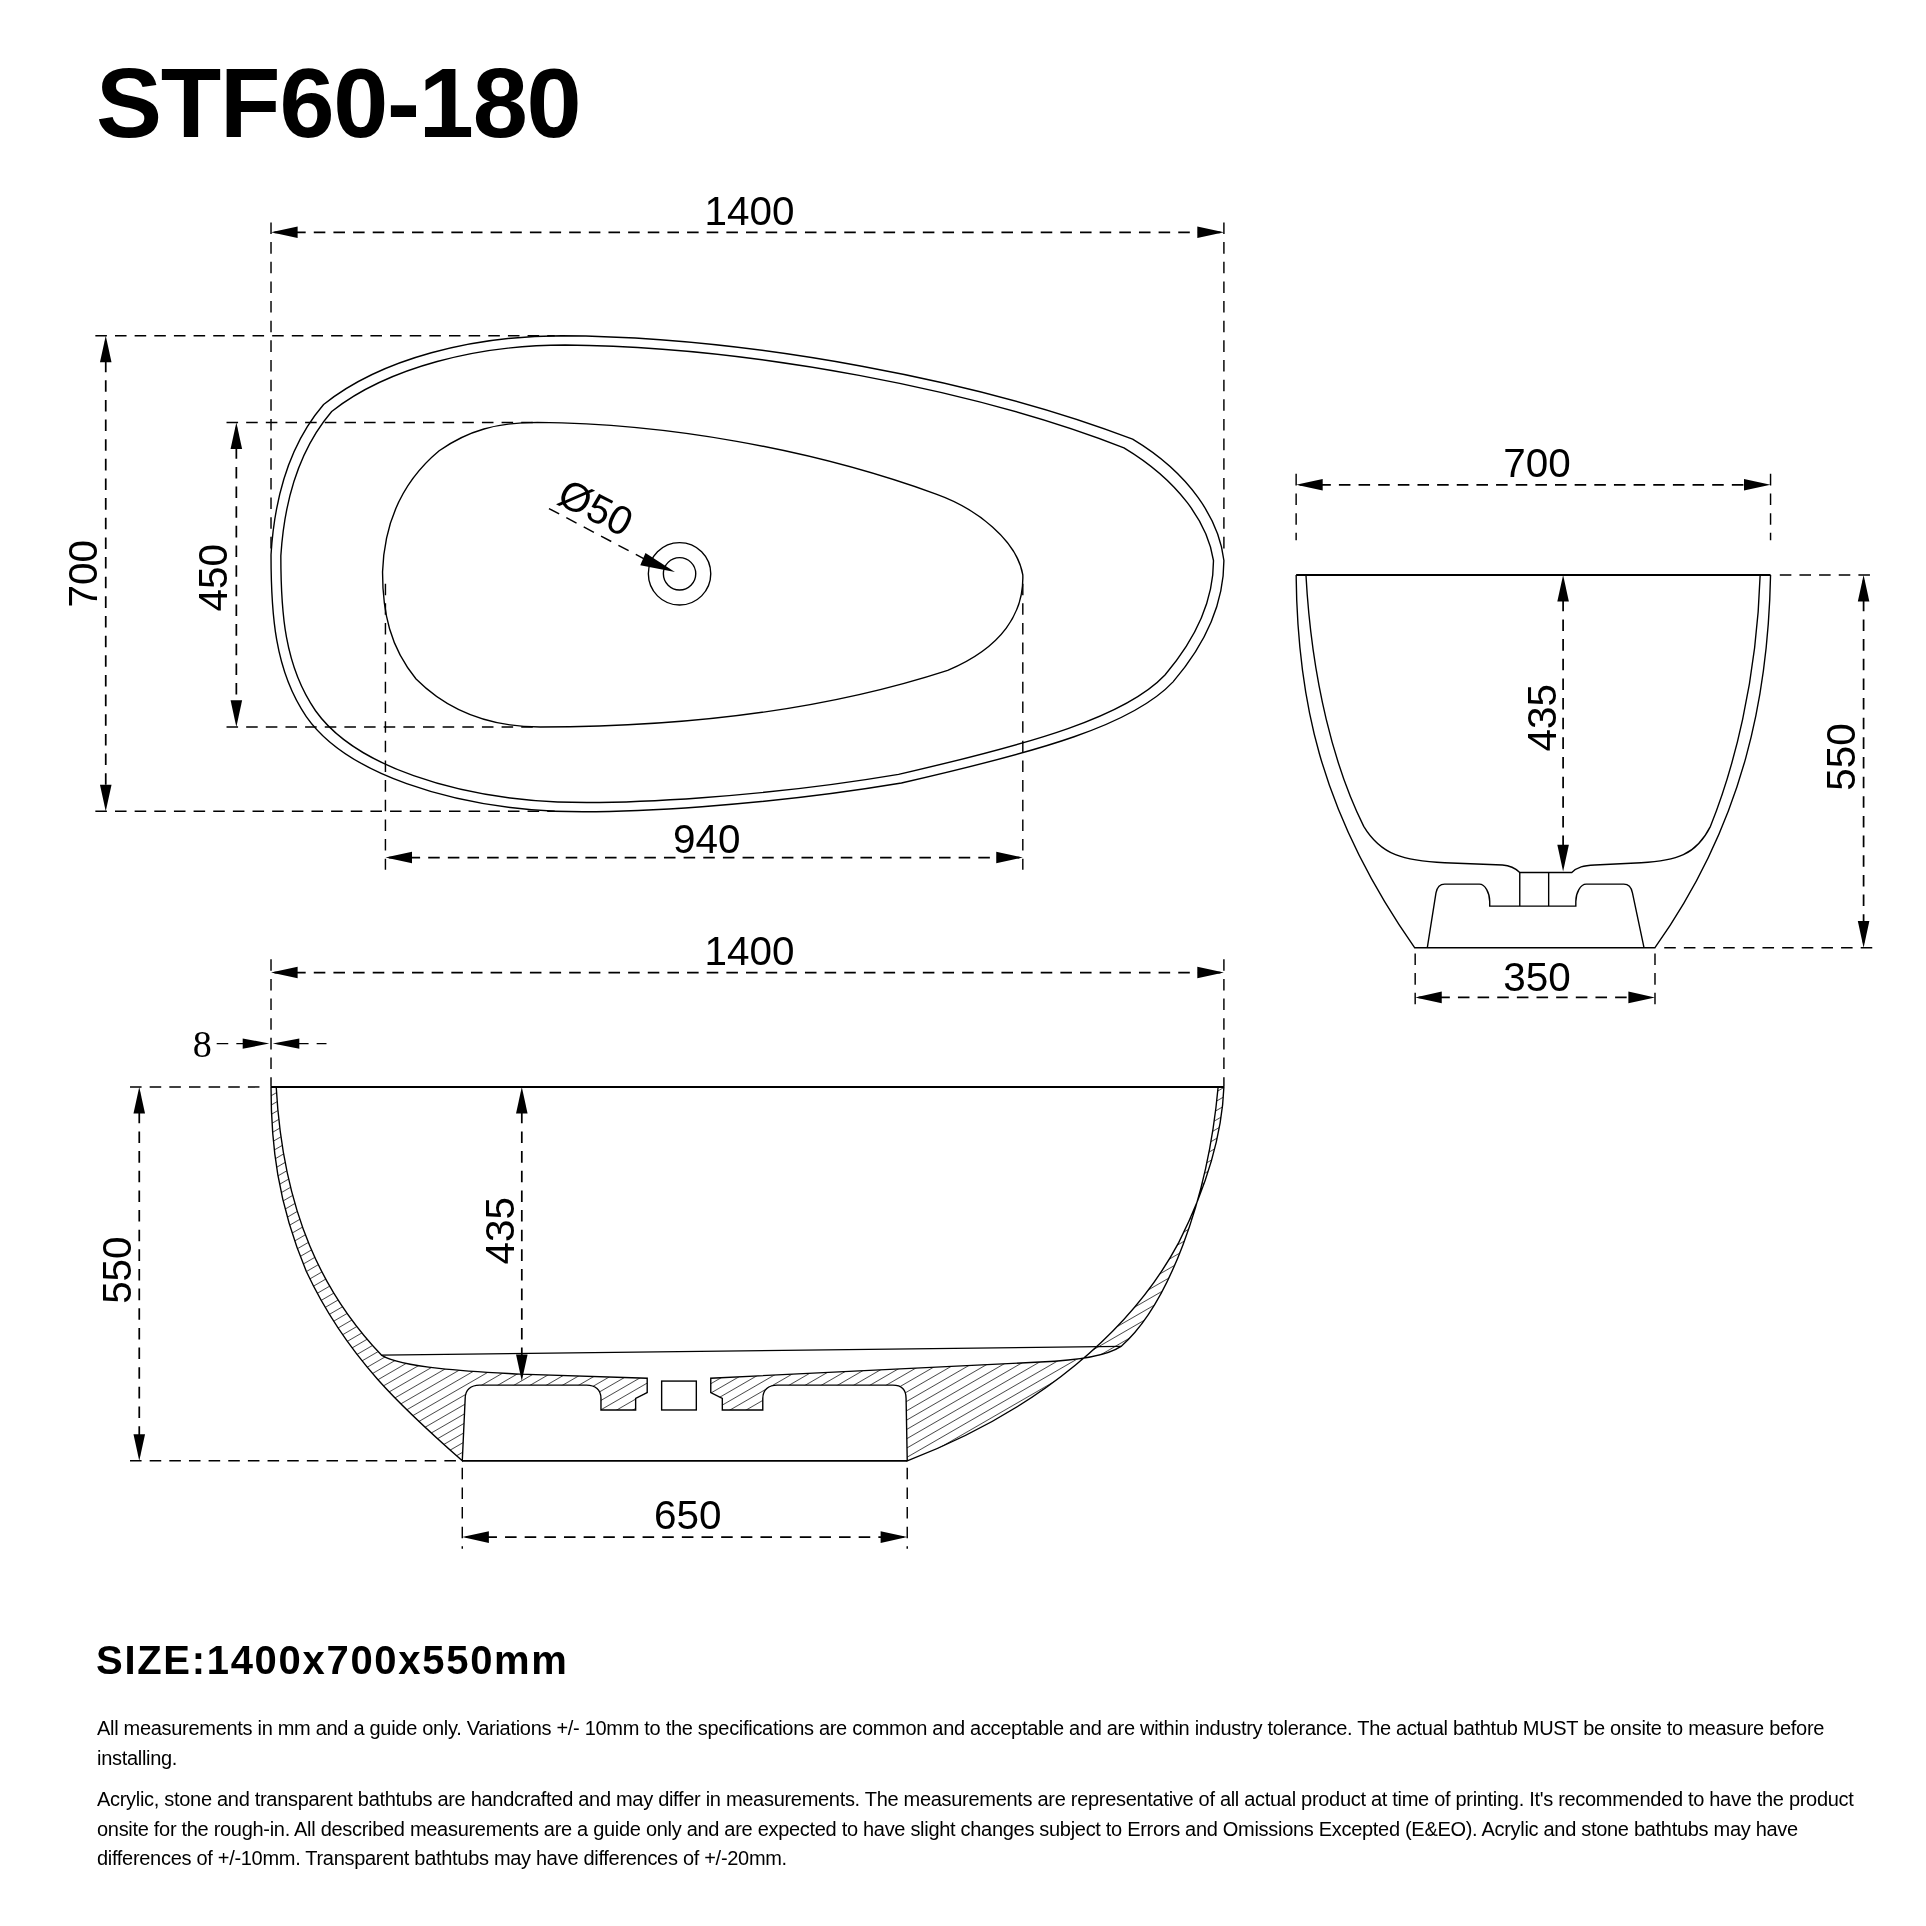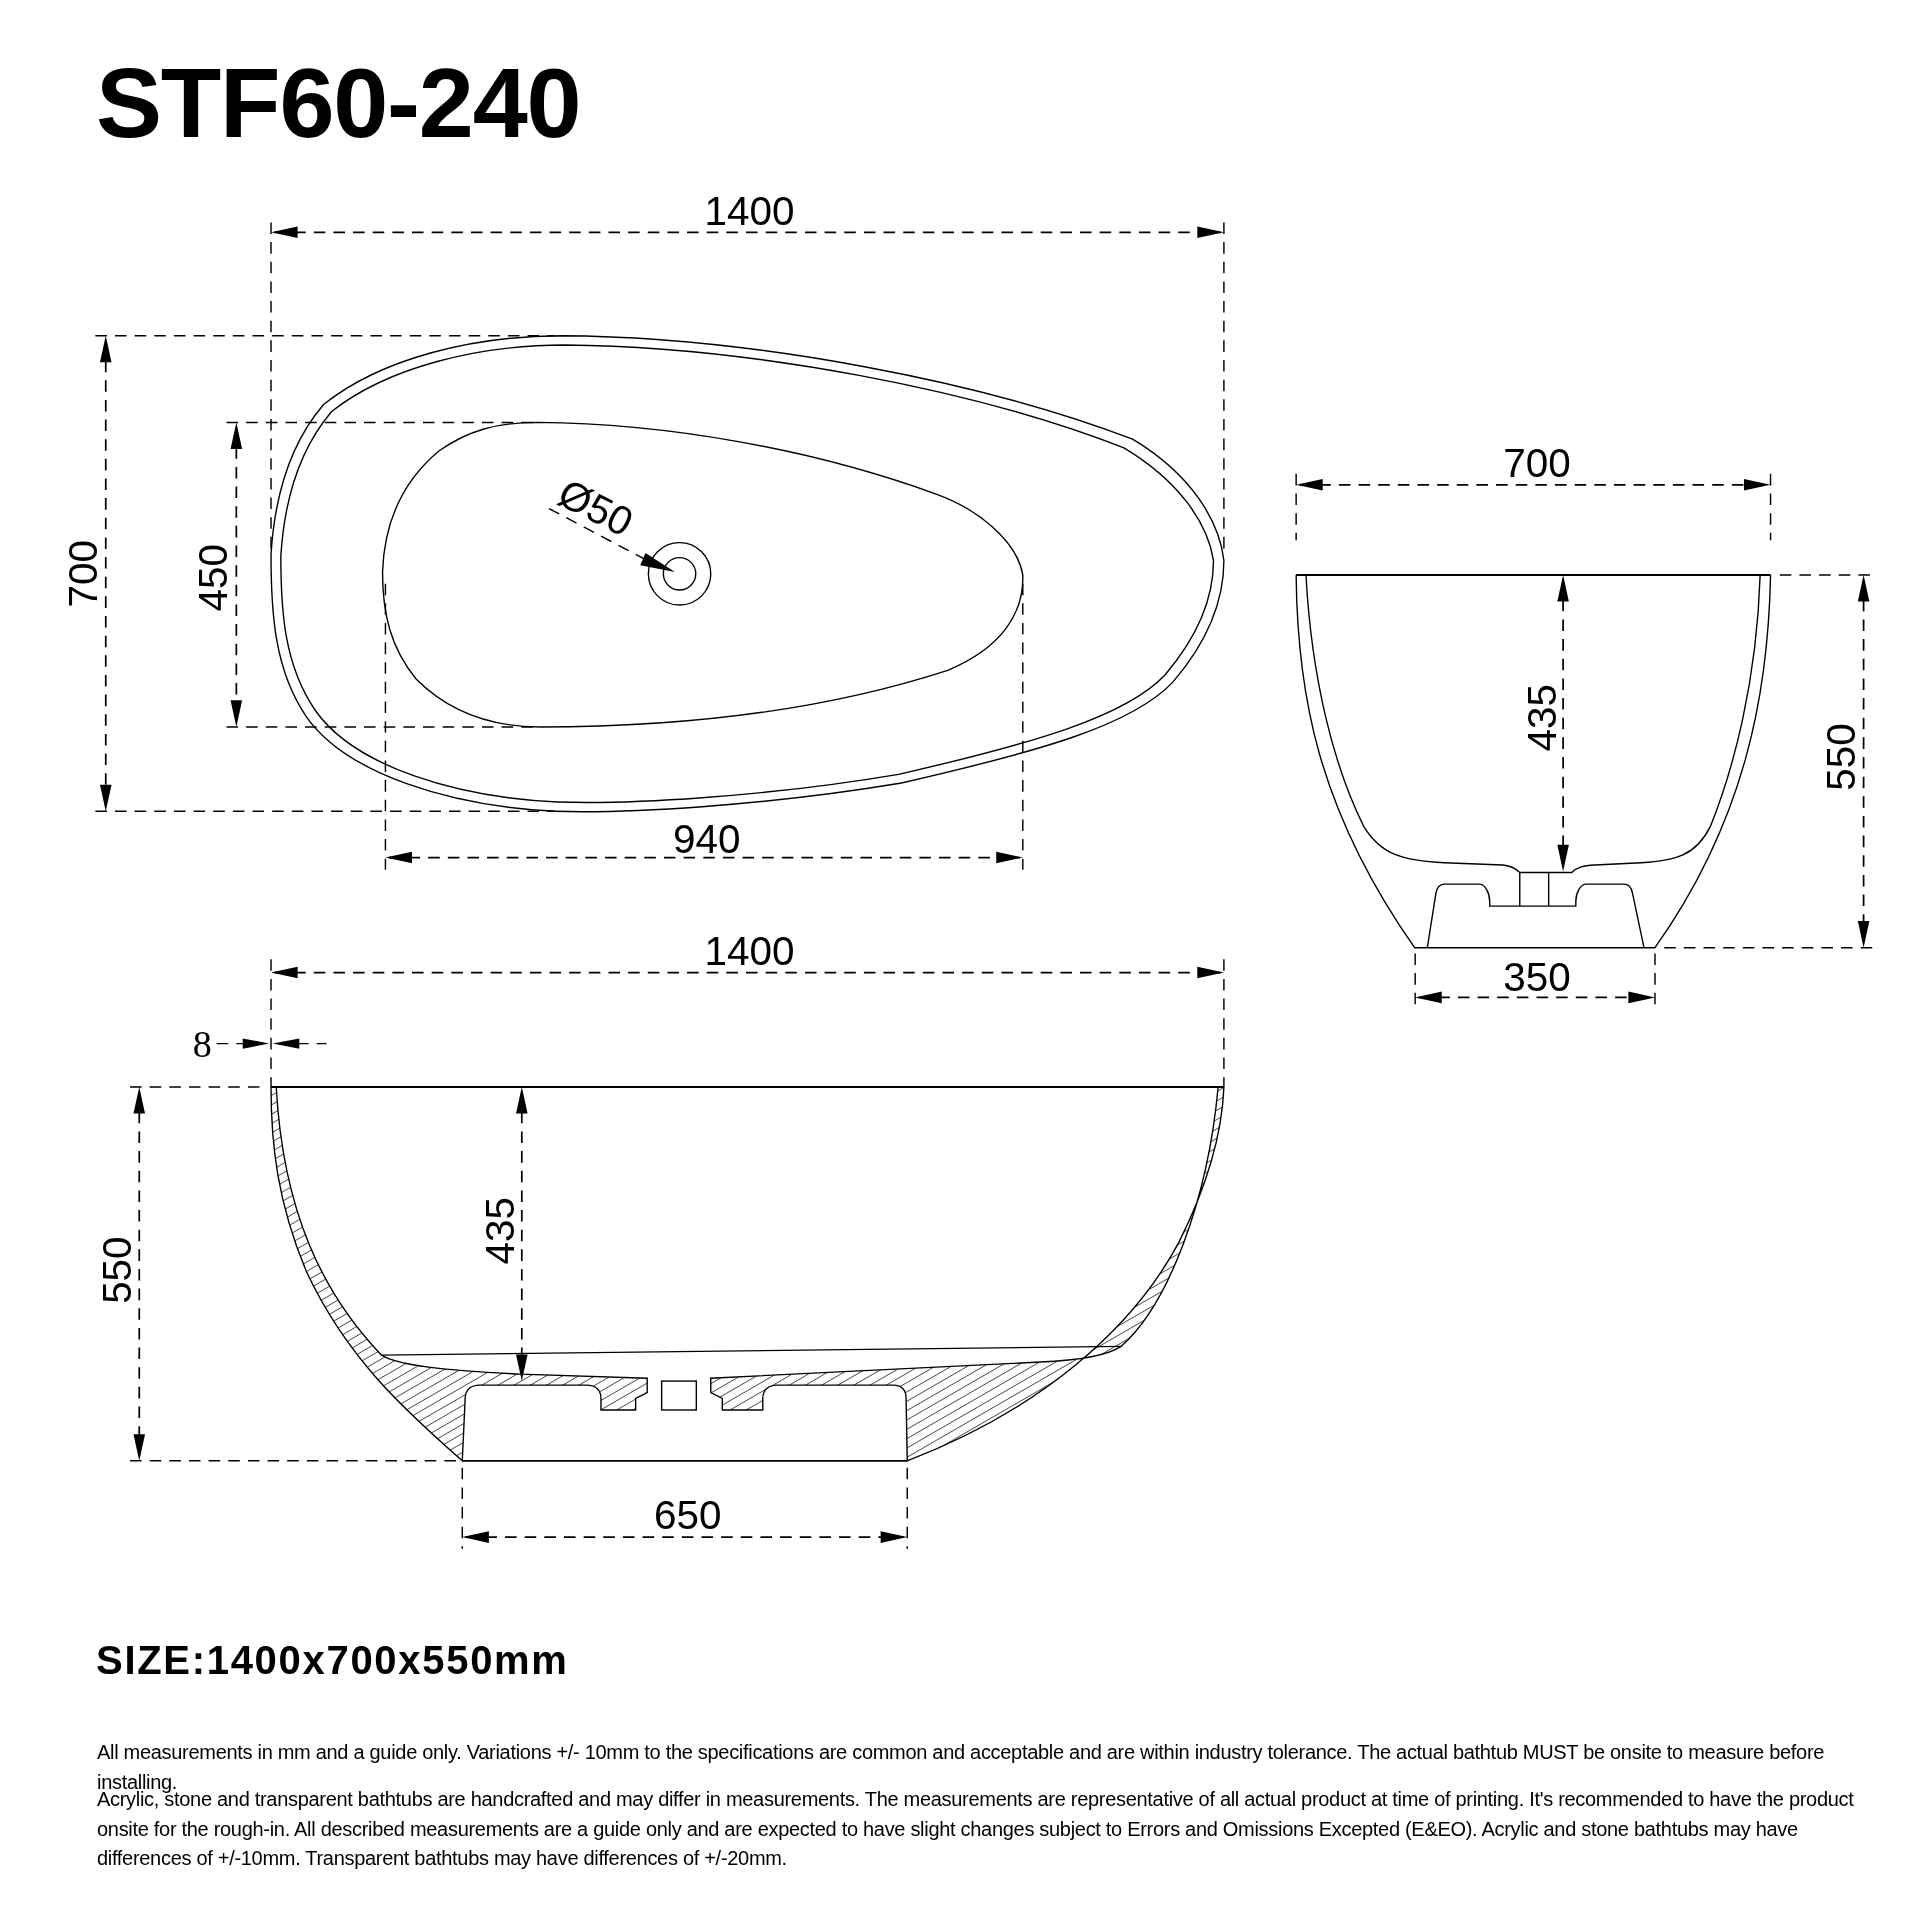--- a/index.html
+++ b/index.html
@@ -8,27 +8,27 @@
   svg.drawing { position: absolute; left: 0; top: 0; }
   .dim { stroke: #000; stroke-width: 3; stroke-dasharray: 20 14; fill: none; }
   .ext { stroke: #000; stroke-width: 2.5; stroke-dasharray: 20 14; fill: none; }
   .solid { stroke: #000; stroke-width: 3.2; fill: none; }
   .thin { stroke: #000; stroke-width: 2.4; fill: none; }
   .arrow { fill: #000; }
   .label { font-family: "Liberation Sans", sans-serif; font-size: 70px; fill: #000; }
   .label-serif { font-family: "Liberation Serif", serif; font-size: 66px; fill: #000; }
   .size-title { position: absolute; left: 96px; top: 1640px; font-family: "Liberation Sans", sans-serif; font-size: 40px; letter-spacing: 1.7px; line-height: 1; margin: 0; }
   .note { position: absolute; left: 97px; width: 1757px; font-family: "Liberation Sans", sans-serif; font-size: 20px; line-height: 29.5px; margin: 0; letter-spacing: -0.3px; }
-  .note1 { top: 1714px; margin-top: 24px; }
+  .note1 { top: 1714px; }
   .note2 { top: 1785px; }
 </style>
 </head>
 <body>
 
-<h1 class="title">STF60-240</h1>
+<h1 class="title">STF60-180</h1>
 
 <svg class="drawing" width="1926" height="1926" viewBox="0 0 3333 3333" xmlns="http://www.w3.org/2000/svg">
   <defs>
     <pattern id="hatch" patternUnits="userSpaceOnUse" width="14" height="14" patternTransform="rotate(60)">
       <line x1="0" y1="0" x2="0" y2="14" stroke="#000" stroke-width="2.2"></line>
     </pattern>
   </defs>
 
   <g>
 

